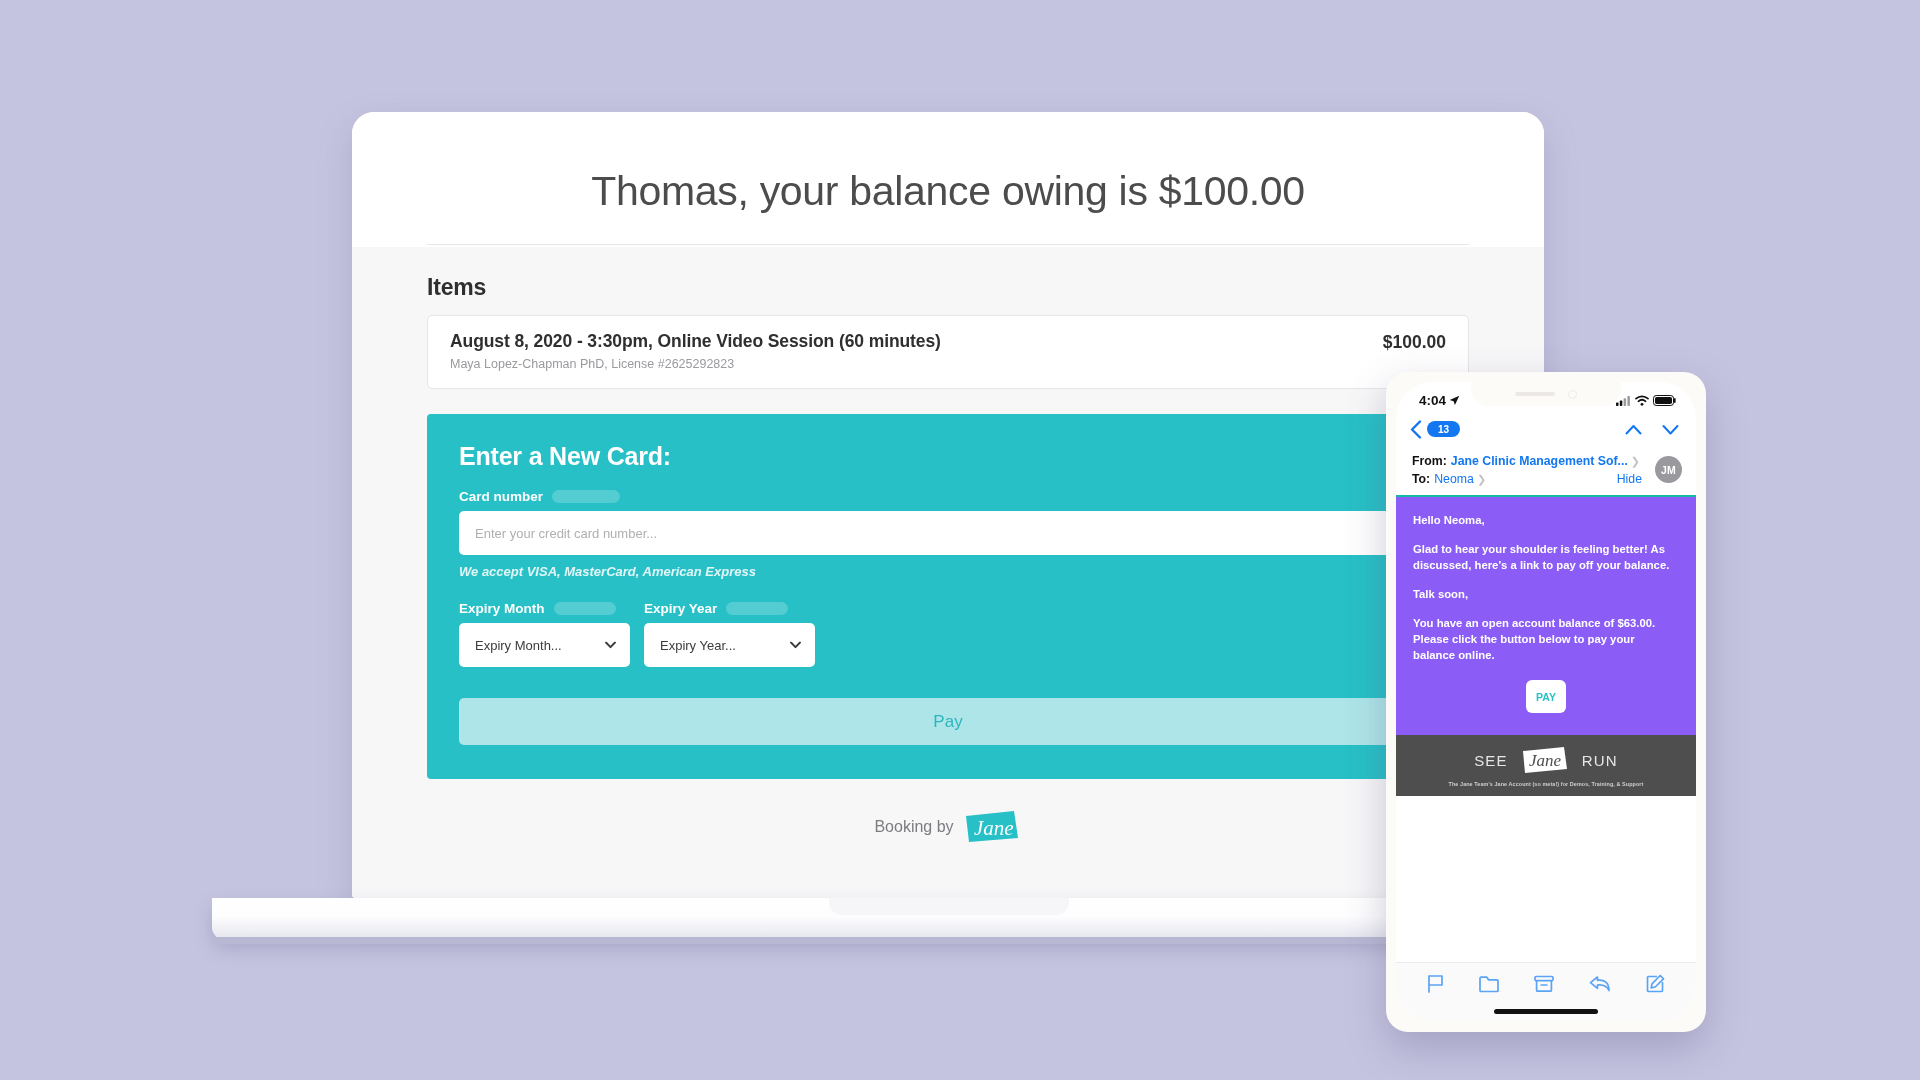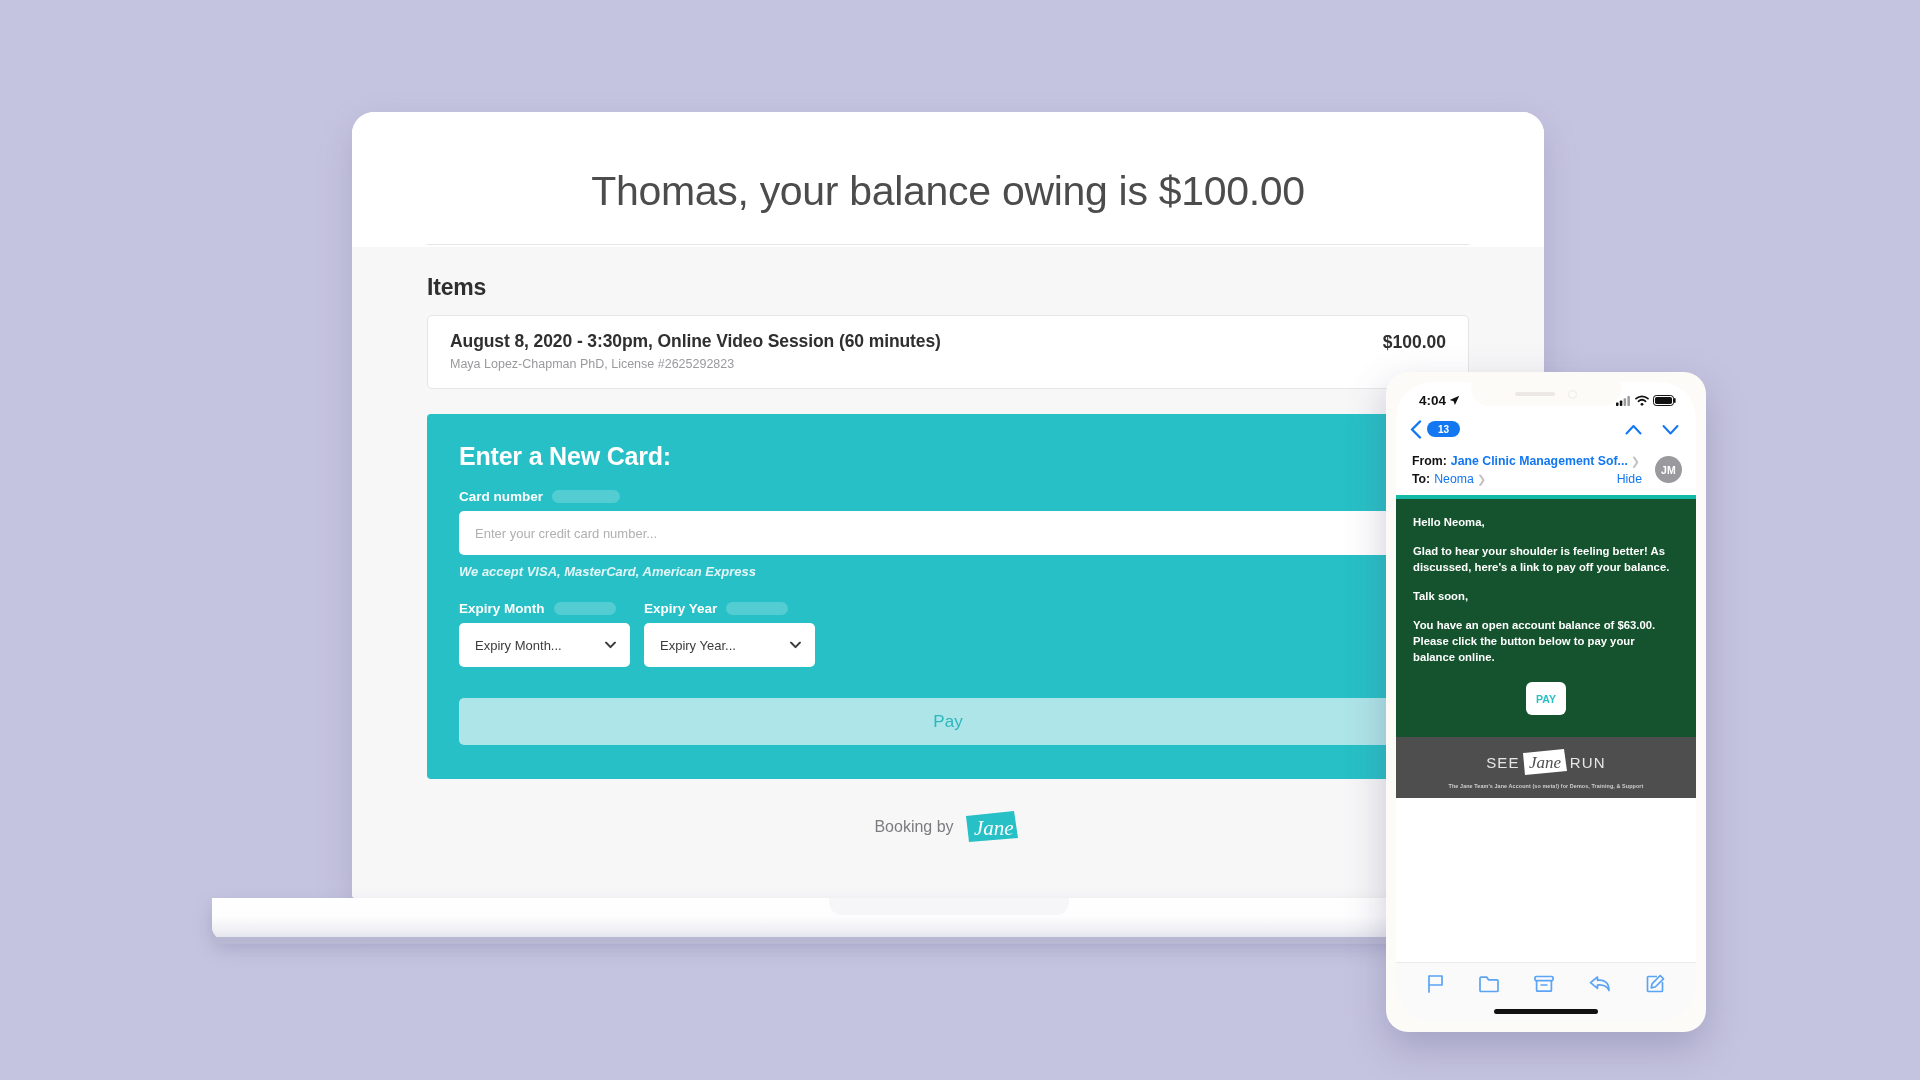--- a/index.html
+++ b/index.html
@@ -300,21 +300,21 @@
     height: 16px;
     display: flex;
     align-items: center;
     justify-content: center;
     padding: 0 11px;
   }
   .nav-updown { display: flex; align-items: center; gap: 20px; }
 
   .ph-head {
     padding: 8px 16px 9px 16px;
-    border-bottom: 4px solid #14b8a6;
+    border-bottom: 2px solid #14b8a6;
     position: relative;
   }
   .hl { display: flex; align-items: center; font-size: 12.3px; }
   .hl + .hl { margin-top: 4px; }
   .hl-key { color: #111; font-weight: bold; margin-right: 4px; }
   .hl-val { color: #1277f0; font-weight: bold; overflow: hidden; white-space: nowrap; }
   .hl-val-sm { color: #1277f0; font-weight: normal; }
   .hl-chev { color: #c3c3c6; margin-left: 3px; font-size: 11px; }
   .hl-hide { color: #1277f0; font-size: 12.3px; margin-left: auto; margin-right: 38px; }
   #avatar {
@@ -332,21 +332,21 @@
     letter-spacing: 0.3px;
   }
   .ph-subj {
     padding: 9px 16px 10px 16px;
     border-bottom: 1px solid #e9e9ea;
   }
   .ph-subj-title { font-size: 13.3px; font-weight: bold; color: #111; }
   .ph-subj-date { font-size: 11.6px; color: #8a8a8e; margin-top: 3px; }
 
   .ph-email-teal {
-    background: #14532d;
+    background: #8b5cf6;
     padding: 15px 17px 22px 17px;
     color: #ffffff;
   }
   .ph-p {
     font-size: 11.3px;
     font-weight: bold;
     line-height: 1.42;
     margin-bottom: 13px;
   }
   .ph-p:last-of-type { margin-bottom: 8px; }
@@ -365,21 +365,21 @@
   }
   .ph-dark {
     background: #4e4e4e;
     padding: 11px 12px 9px 12px;
     text-align: center;
   }
   .ph-dark-row {
     display: flex;
     align-items: center;
     justify-content: center;
-    gap: 0;
+    gap: 12px;
     text-align: right;
   }
   .ph-dark-word {
     font-size: 15px;
     color: #e6e6e6;
     letter-spacing: 1.2px;
   }
   .ph-dark-sub {
     font-size: 5.4px;
     color: #cfcfcf;

